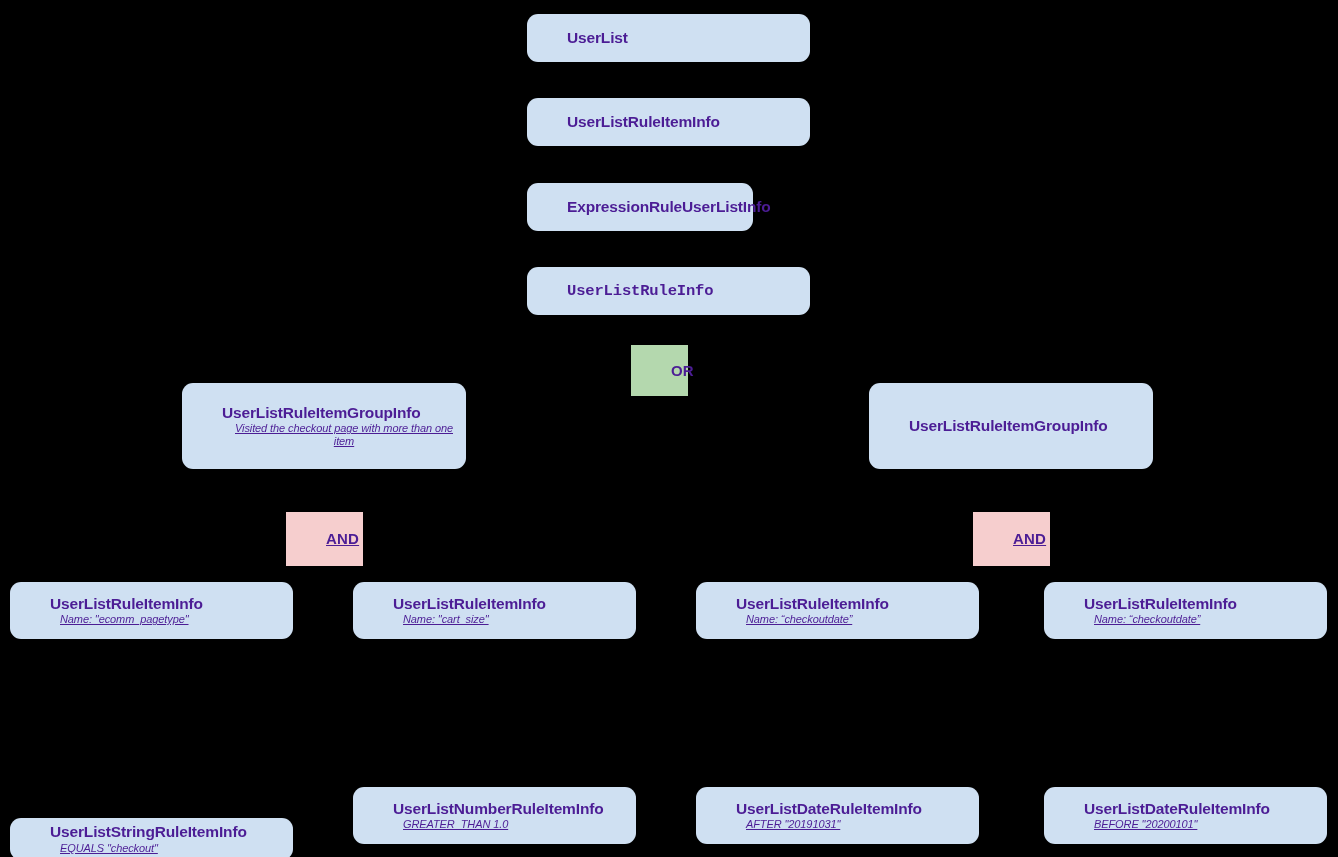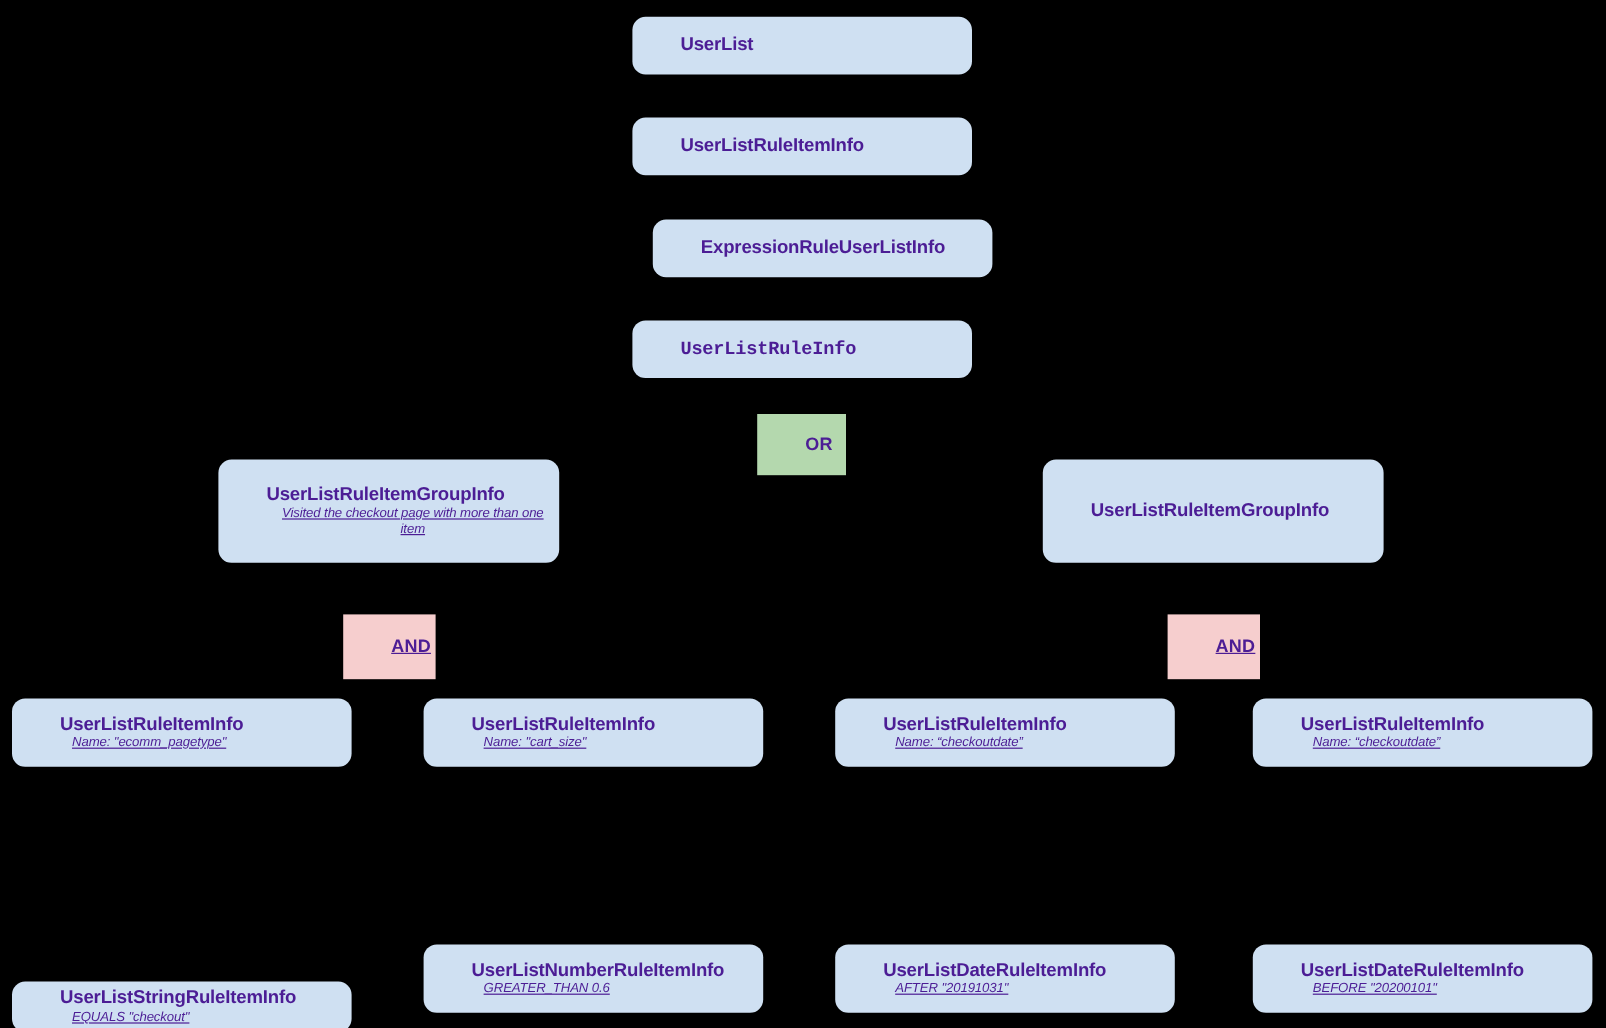--- a/index.html
+++ b/index.html
@@ -88,29 +88,29 @@
   <div class="edge" style="left:1185px; top:639px; width:2px; height:148px;"></div>
 
   <div class="node blue" style="left:527px; top:14px; width:283px; height:48px;">
     <div class="n-title">UserList</div>
   </div>
 
   <div class="node blue" style="left:527px; top:98px; width:283px; height:48px;">
     <div class="n-title">UserListRuleItemInfo</div>
   </div>
 
-  <div class="node blue" style="left:527px; top:183px; width:283px; height:48px;margin-left:17px;">
+  <div class="node blue" style="left:527px; top:183px; width:226px; height:48px;">
     <div class="n-title">ExpressionRuleUserListInfo</div>
   </div>
 
   <div class="node blue" style="left:527px; top:267px; width:283px; height:48px;font-family:Liberation Mono, monospace;">
     <div class="n-title">UserListRuleInfo</div>
   </div>
 
-  <div class="node green" style="left:631px; top:345px; width:74px; height:51px;">
+  <div class="node green" style="left:631px; top:345px; width:57px; height:51px;">
     <div class="op-label">OR</div>
   </div>
 
   <div class="node blue" style="left:182px; top:383px; width:284px; height:86px;">
     <div class="n-title">UserListRuleItemGroupInfo</div>
     <div class="n-sub">Visited the checkout page with more than one item</div>
   </div>
 
   <div class="node blue" style="left:869px; top:383px; width:284px; height:86px;">
     <div class="n-title">UserListRuleItemGroupInfo</div>
@@ -144,21 +144,21 @@
     <div class="n-sub nowrap">Name: “checkoutdate”</div>
   </div>
 
   <div class="node blue" style="left:10px; top:818px; width:283px; height:42px;">
     <div class="n-title">UserListStringRuleItemInfo</div>
     <div class="n-sub nowrap">EQUALS "checkout"</div>
   </div>
 
   <div class="node blue" style="left:353px; top:787px; width:283px; height:57px;">
     <div class="n-title">UserListNumberRuleItemInfo</div>
-    <div class="n-sub nowrap">GREATER_THAN 0.6</div>
+    <div class="n-sub nowrap">GREATER_THAN 1.0</div>
   </div>
 
   <div class="node blue" style="left:696px; top:787px; width:283px; height:57px;">
     <div class="n-title">UserListDateRuleItemInfo</div>
     <div class="n-sub nowrap">AFTER "20191031"</div>
   </div>
 
   <div class="node blue" style="left:1044px; top:787px; width:283px; height:57px;">
     <div class="n-title">UserListDateRuleItemInfo</div>
     <div class="n-sub nowrap">BEFORE "20200101"</div>

